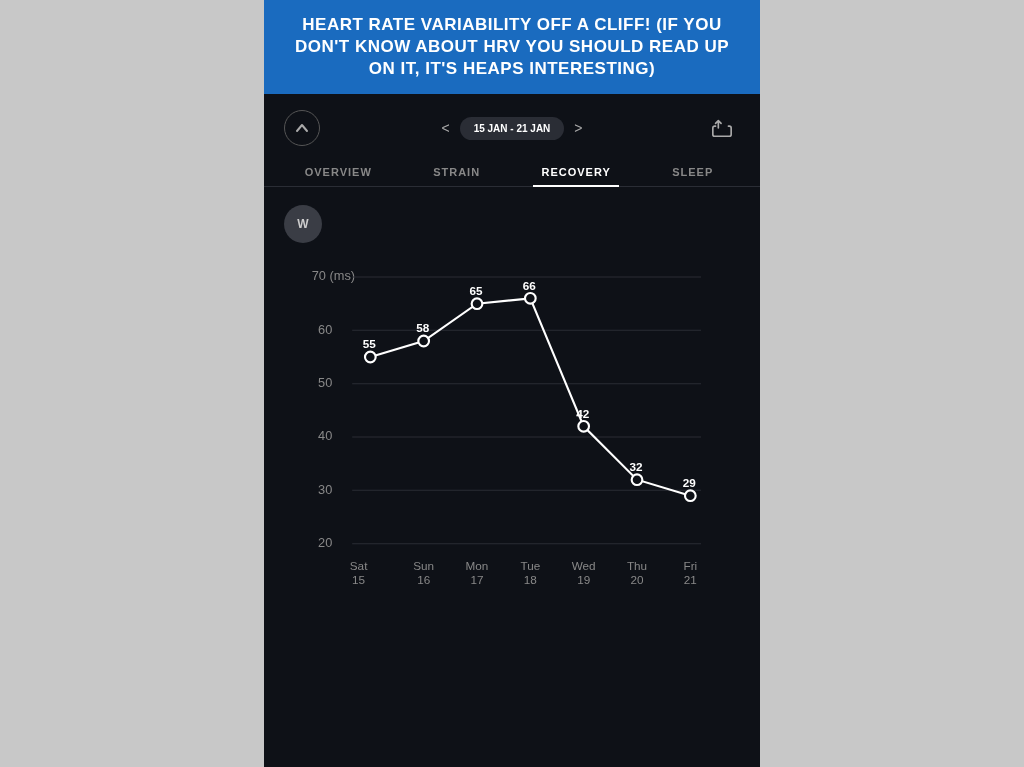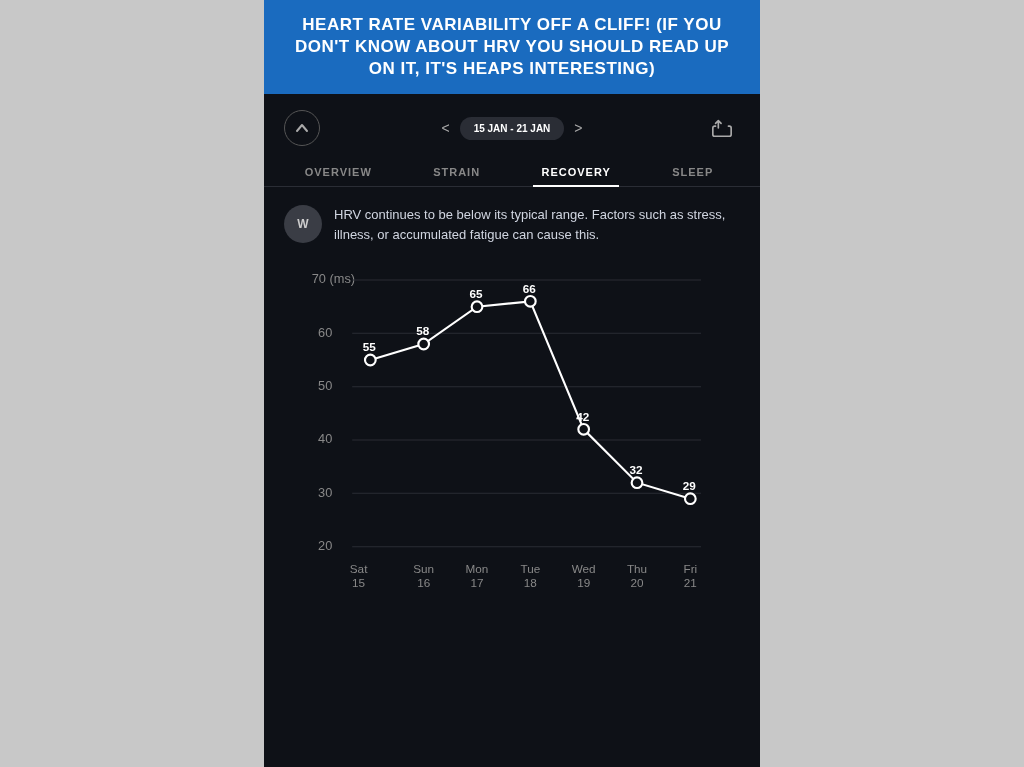--- a/index.html
+++ b/index.html
@@ -193,21 +193,20 @@
       </div>
       <div class="tab-item">
         <span>SLEEP</span>
       </div>
     </div>
 
     <div class="hrv-notice">
       <div class="hrv-icon">
         <span>W</span>
       </div>
-      <div class="hrv-text">HRV continues to be below its typical range. Factors such as stress, illness, or accumulated fatigue can cause this.</div>
     </div>
 
     <div class="chart-area">
       <svg class="chart" viewBox="0 0 370 300" preserveAspectRatio="xMidYMid meet">
 
         <text x="0" y="18" fill="#888" font-size="12">70 (ms)</text>
         <text x="6" y="68" fill="#888" font-size="12">60</text>
         <text x="6" y="118" fill="#888" font-size="12">50</text>
         <text x="6" y="168" fill="#888" font-size="12">40</text>
         <text x="6" y="218" fill="#888" font-size="12">30</text>

